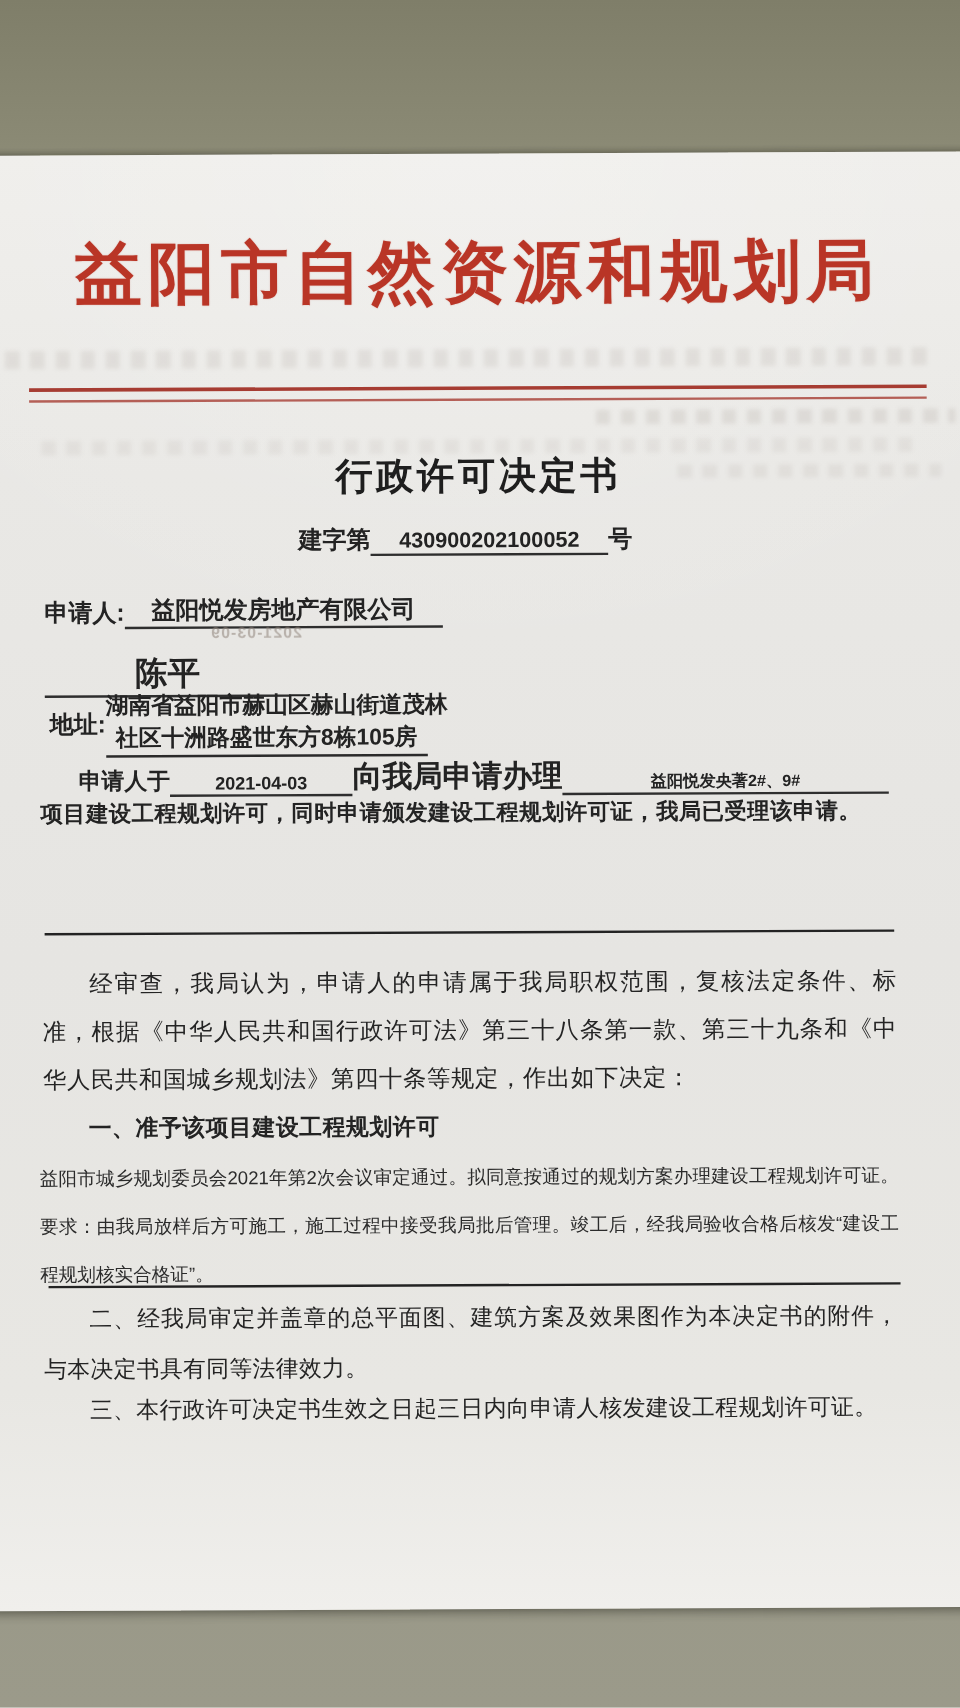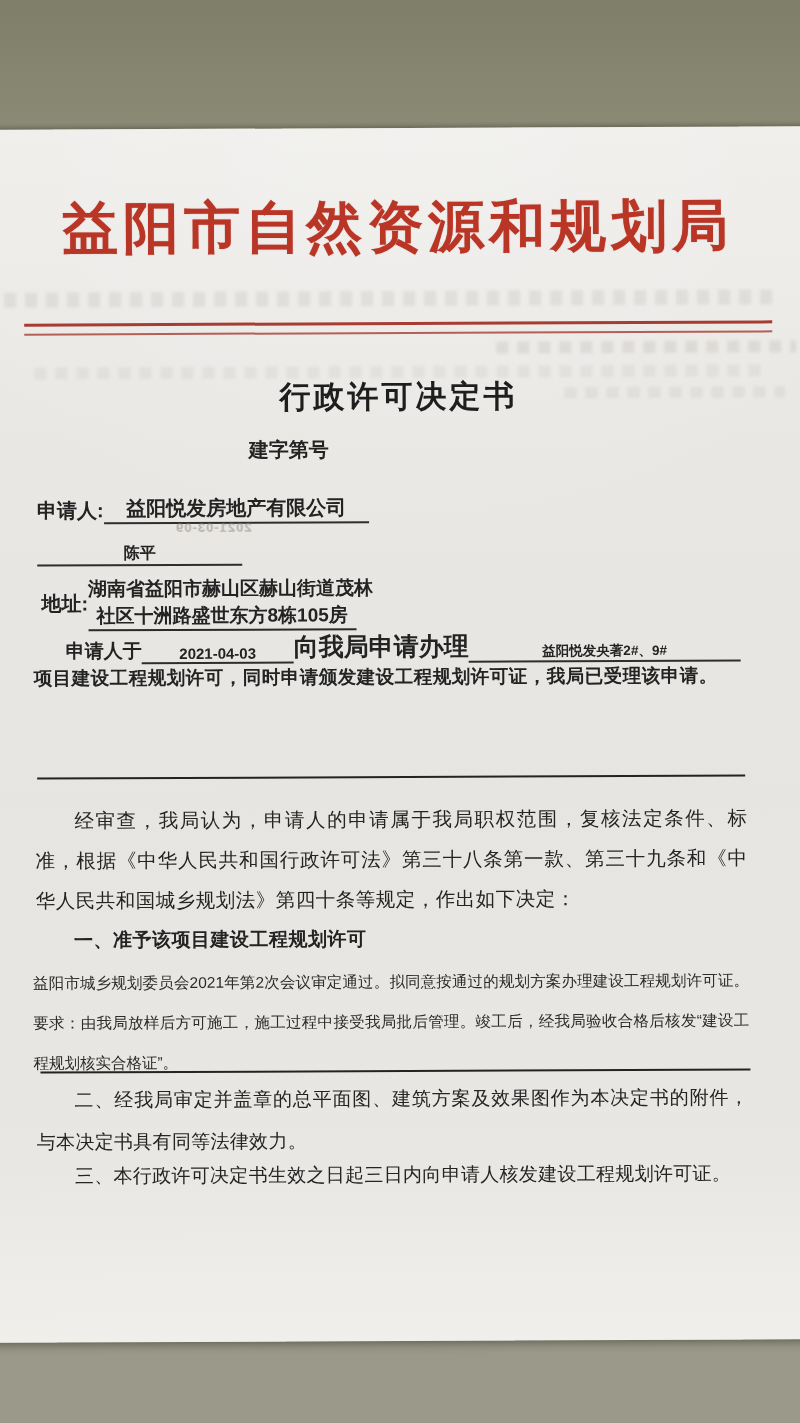--- a/index.html
+++ b/index.html
@@ -79,32 +79,33 @@
     <div class="abs redrule thick" style="top:194px;"></div>
     <div class="abs redrule thin" style="top:204px;"></div>
     <div class="strip" style="top:214px;right:12px;width:300px;height:12px;opacity:.40;"></div>
     <div class="strip" style="top:238px;left:46px;right:46px;height:12px;opacity:.25;"></div>
     <div class="strip" style="top:260px;right:24px;width:220px;height:11px;opacity:.28;"></div>
 
     <div class="abs center doc-title" style="top:248px;">行政许可决定书</div>
 
     <div class="abs row" style="top:308px;left:260px;">
       <span class="lbl">建字第</span>
+      <span class="fill" style="width:198px;font-size:18px;">430900202100052</span>
       <span class="lbl">号</span>
     </div>
 
     <div class="abs row" style="top:366px;left:48px;">
       <span class="lbl">申请人:</span>
       <span class="fill" style="width:265px;font-size:20px;">益阳悦发房地产有限公司</span>
     </div>
 
     <div class="bleed-date" style="top:391px;left:186px;">2021-03-09</div>
 
     <div class="abs row" style="top:414px;left:48px;">
-      <span class="fill" style="width:205px;font-size:16px;">陈平</span>
+      <span class="fill" style="width:205px;font-size:27px;">陈平</span>
     </div>
 
     <div class="abs row" style="top:446px;left:52px;align-items:center;">
       <span class="addr-label">地址:</span>
       <span class="addr-block">
         <span style="display:block;">湖南省益阳市赫山区赫山街道茂林</span>
         <span style="display:block;">社区十洲路盛世东方8栋105房</span>
       </span>
     </div>
 

